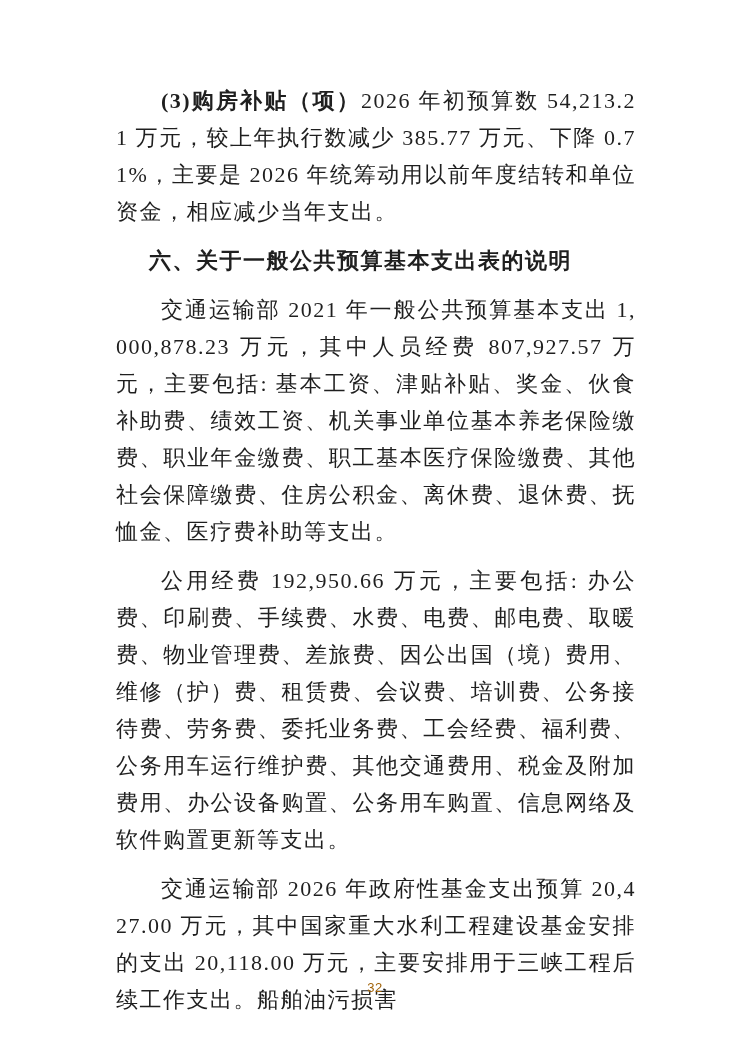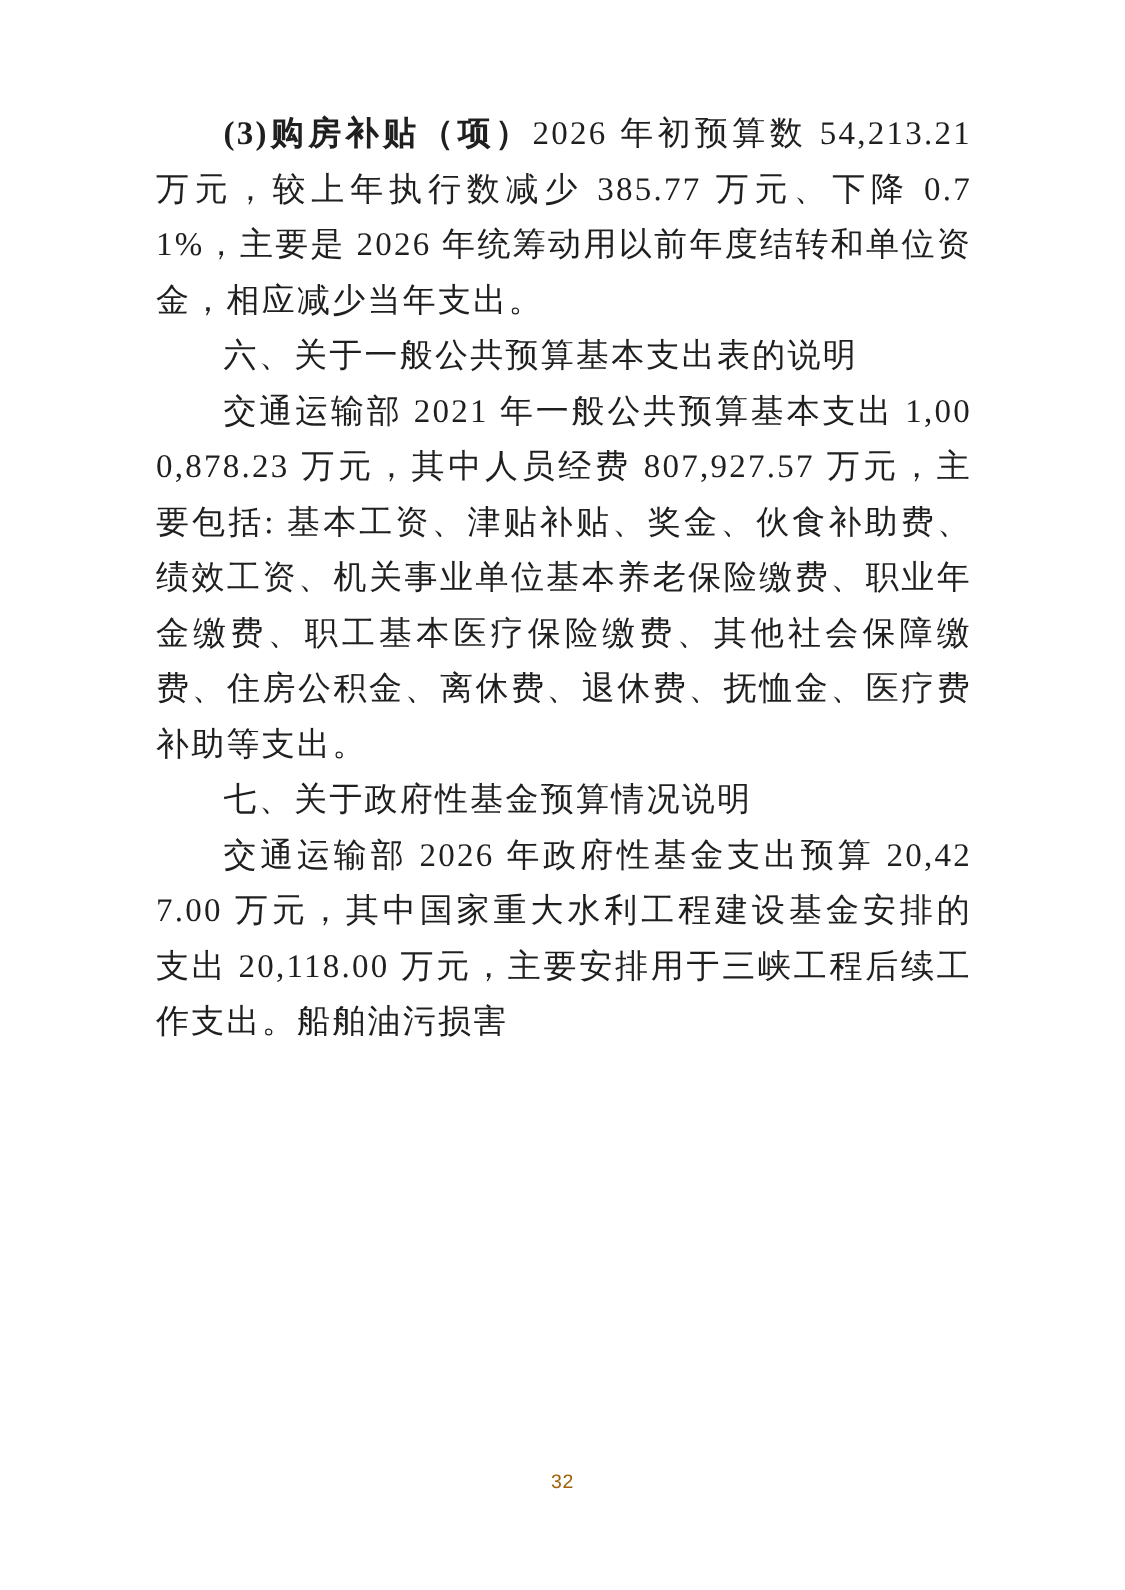--- a/index.html
+++ b/index.html
@@ -16,38 +16,38 @@
     font-family: "Liberation Serif", "DejaVu Serif", serif;
   }
   .content {
     position: absolute;
     left: 104px;
     top: 70px;
     width: 544px;
     color: #1f1f1f;
   }
   .para {
-    margin: 0;
+    margin: 12px;
     font-size: 22px;
     line-height: 37px;
     letter-spacing: 1.5px;
     text-align: justify;
     text-justify: inter-character;
     text-indent: 45px;
     word-break: break-all;
   }
   .para .bold-lead {
     font-weight: bold;
   }
   .heading {
     margin: 0;
     font-size: 22px;
     line-height: 37px;
     letter-spacing: 1.5px;
-    font-weight: normal;
+    font-weight: bold;
     text-indent: 45px;
     text-align: left;
   }
   .page-number {
     position: absolute;
     top: 980px;
     left: 0;
     width: 750px;
     text-align: center;
     font-family: "Liberation Sans", "DejaVu Sans", sans-serif;
@@ -61,22 +61,22 @@
 
 <div class="page">
   <div class="content">
 
     <p class="para"><span class="bold-lead">(3)购房补贴（项）</span><span>2026 年初预算数 54,213.21 万元，较上年执行数减少 385.77 万元、下降 0.71%，主要是 2026 年统筹动用以前年度结转和单位资金，相应减少当年支出。</span></p>
 
     <h2 class="heading">六、关于一般公共预算基本支出表的说明</h2>
 
     <p class="para">交通运输部 2021 年一般公共预算基本支出 1,000,878.23 万元，其中人员经费 807,927.57 万元，主要包括: 基本工资、津贴补贴、奖金、伙食补助费、绩效工资、机关事业单位基本养老保险缴费、职业年金缴费、职工基本医疗保险缴费、其他社会保障缴费、住房公积金、离休费、退休费、抚恤金、医疗费补助等支出。</p>
 
+    <p class="para">公用经费 192,950.66 万元，主要包括: 办公费、印刷费、手续费、水费、电费、邮电费、取暖费、物业管理费、差旅费、因公出国（境）费用、维修（护）费、租赁费、会议费、培训费、公务接待费、劳务费、委托业务费、工会经费、福利费、公务用车运行维护费、其他交通费用、税金及附加费用、办公设备购置、公务用车购置、信息网络及软件购置更新等支出。</p>
 
-    <h2 class="heading">七、关于政府性基金预算情况说明</h2>
 
 
     <p class="para">交通运输部 2026 年政府性基金支出预算 20,427.00 万元，其中国家重大水利工程建设基金安排的支出 20,118.00 万元，主要安排用于三峡工程后续工作支出。船舶油污损害</p>
 
   </div>
 
   <div class="page-number">32</div>
 </div>
 
 </body></html>

